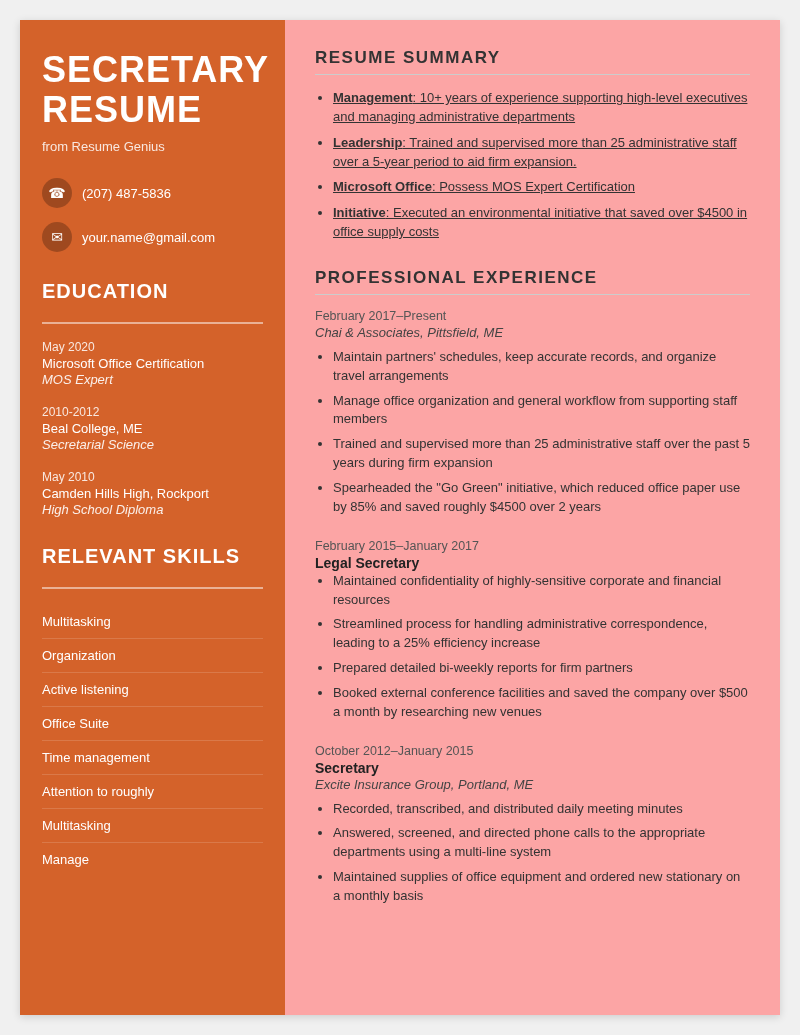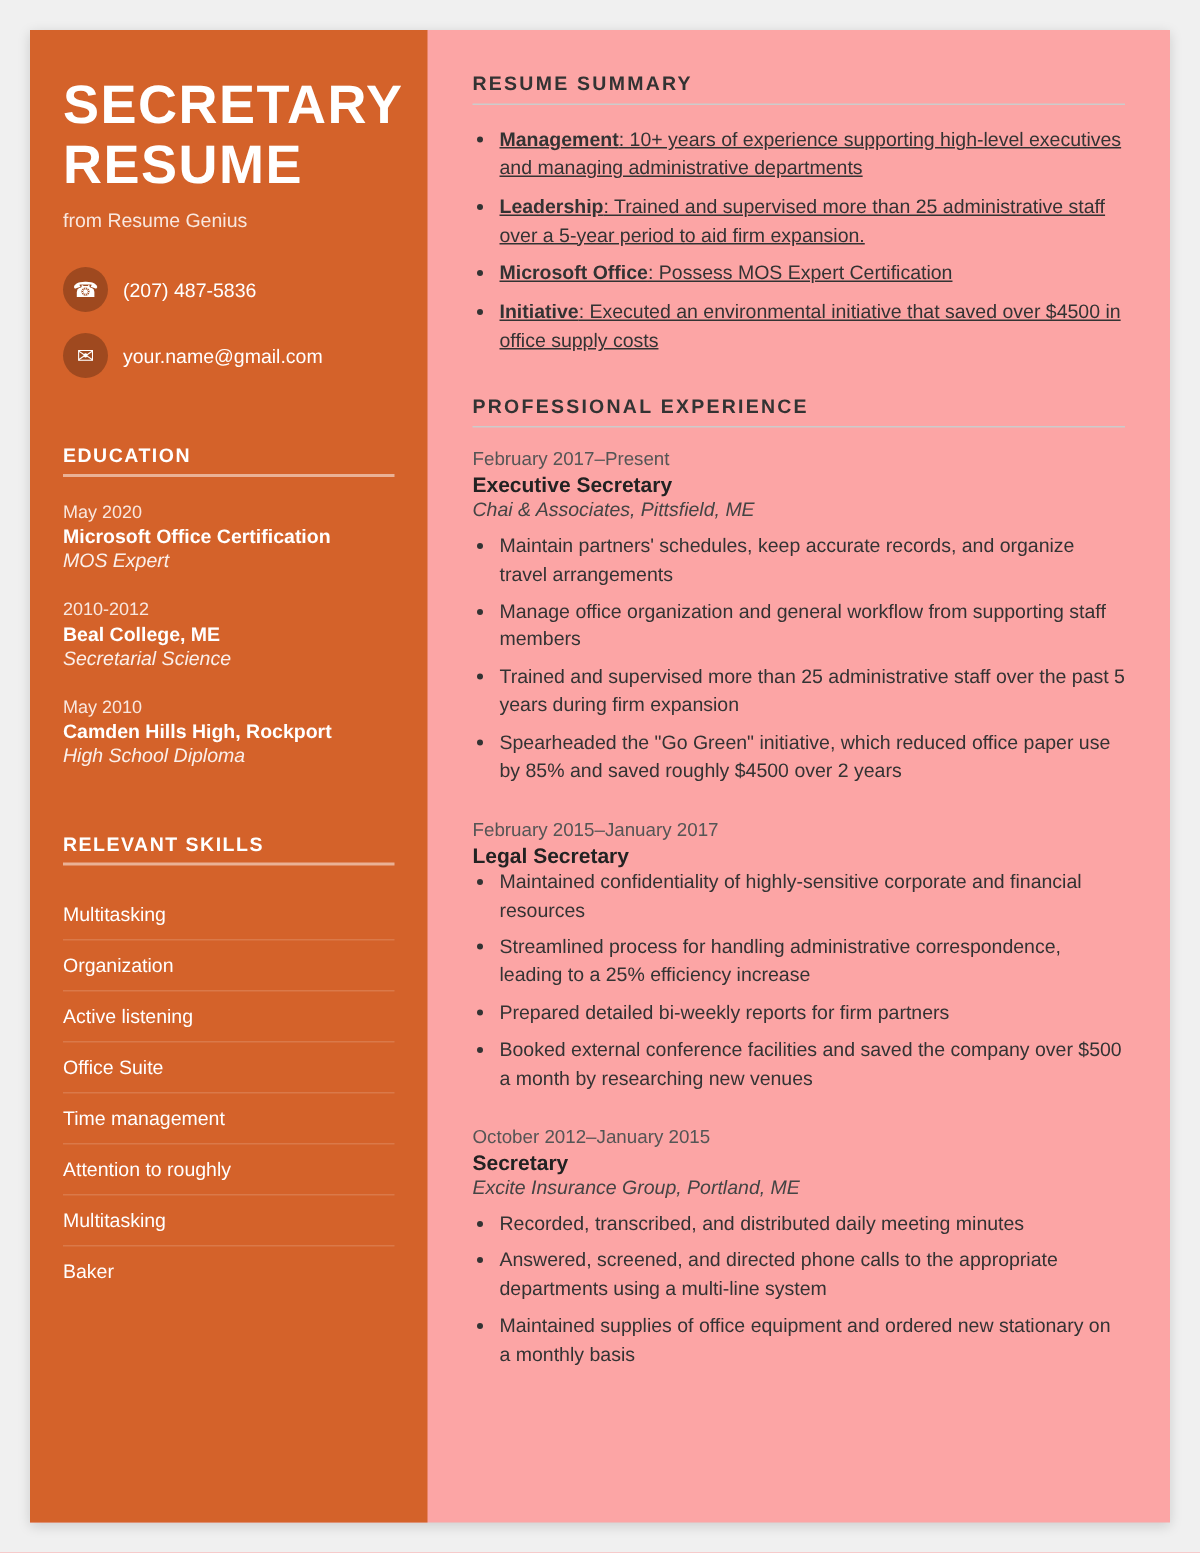--- a/index.html
+++ b/index.html
@@ -53,40 +53,40 @@
       border-radius: 50%;
       background: rgba(0,0,0,0.25);
       display: flex;
       align-items: center;
       justify-content: center;
       margin-right: 10px;
       flex-shrink: 0;
       font-size: 14px;
     }
     .sidebar-section-title {
-      font-size: 13px;
+      font-size: 20px;
       font-weight: 900;
       text-transform: uppercase;
       letter-spacing: 1px;
       border-bottom: 2px solid rgba(255,255,255,0.5);
-      padding-bottom: 5px;
+      padding-bottom: 19px;
       margin-bottom: 16px;
-      margin-top: 44px;
+      margin-top: 28px;
     }
     .edu-entry {
       margin-bottom: 18px;
     }
     .edu-date {
       font-size: 12px;
       color: rgba(255,255,255,0.85);
       margin-bottom: 2px;
     }
     .edu-school {
       font-size: 13px;
-      font-weight: 700;
+      font-weight: 400;
       color: white;
       margin-bottom: 1px;
     }
     .edu-degree {
       font-size: 13px;
       font-style: italic;
       color: rgba(255,255,255,0.9);
     }
     .skill-item {
       font-size: 13px;
@@ -96,21 +96,21 @@
     }
     .skill-item:last-child {
       border-bottom: none;
     }
     
     .main {
       flex: 1;
       padding: 28px 30px 28px 30px;
     }
     .section-title {
-      font-size: 13px;
+      font-size: 17px;
       font-weight: 700;
       text-transform: uppercase;
       letter-spacing: 1.5px;
       color: #333;
       border-bottom: 1.5px solid #ccc;
       padding-bottom: 6px;
       margin-bottom: 14px;
     }
     .main-section {
       margin-bottom: 26px;
@@ -211,21 +211,21 @@
     <div class="sidebar-section-title">RELEVANT SKILLS</div>
 
     <div>
       <div class="skill-item">Multitasking</div>
       <div class="skill-item">Organization</div>
       <div class="skill-item">Active listening</div>
       <div class="skill-item">Office Suite</div>
       <div class="skill-item">Time management</div>
       <div class="skill-item">Attention to roughly</div>
       <div class="skill-item">Multitasking</div>
-      <div class="skill-item">Baker</div>
+      <div class="skill-item">Manage</div>
     </div>
 
   </div>
 
   <div class="main">
 
     <div class="main-section">
       <div class="section-title">RESUME SUMMARY</div>
       <ul class="summary-list">
         <li>
@@ -241,21 +241,20 @@
           <strong>Initiative</strong><span>: Executed an environmental initiative that saved over $4500 in office supply costs</span>
         </li>
       </ul>
     </div>
 
     <div class="main-section">
       <div class="section-title">PROFESSIONAL EXPERIENCE</div>
 
       <div class="job-entry">
         <div class="job-date">February 2017–Present</div>
-        <div class="job-title">Executive Secretary</div>
         <div class="job-company">Chai &amp; Associates, Pittsfield, ME</div>
         <ul class="job-list">
           <li>Maintain partners' schedules, keep accurate records, and organize travel arrangements</li>
           <li>Manage office organization and general workflow from supporting staff members</li>
           <li>Trained and supervised more than 25 administrative staff over the past 5 years during firm expansion</li>
           <li>Spearheaded the "Go Green" initiative, which reduced office paper use by 85% and saved roughly $4500 over 2 years</li>
         </ul>
       </div>
 
       <div class="job-entry">

